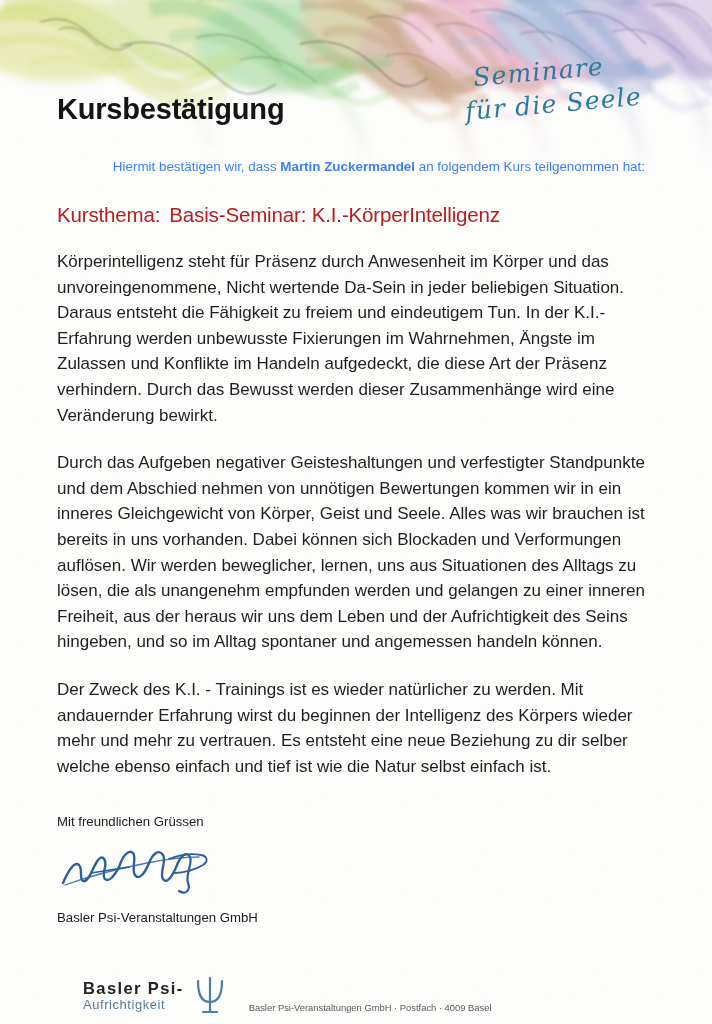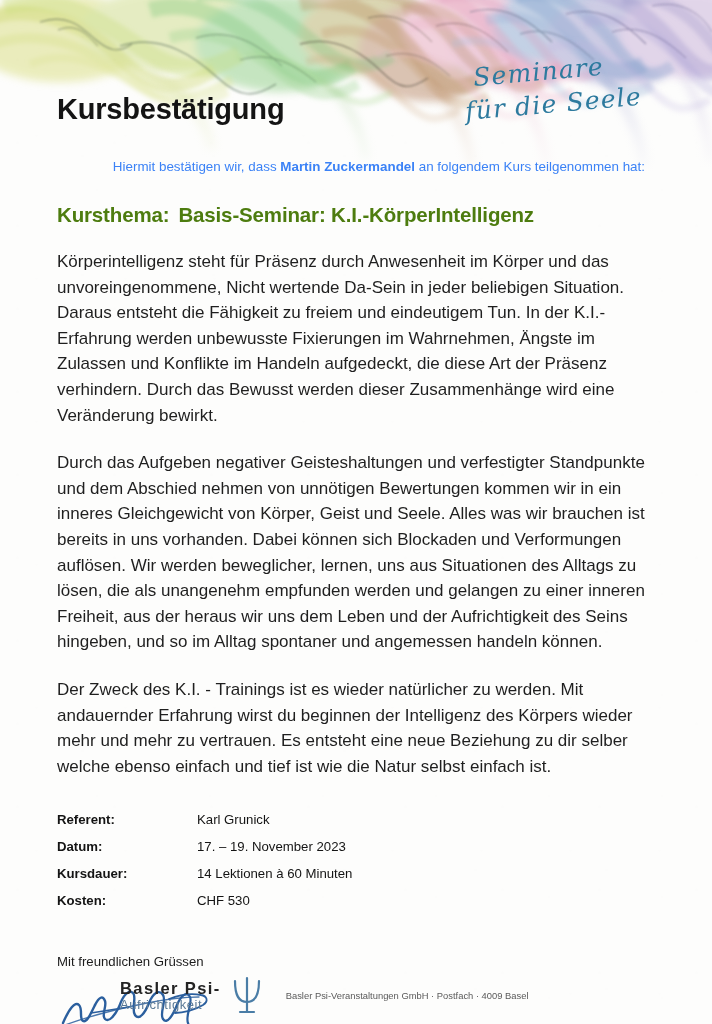--- a/index.html
+++ b/index.html
@@ -87,22 +87,22 @@
     line-height: 21px;
     color: #3b82f6;
     max-width: 588px;
     text-align: right;
   }
   .intro b { font-weight: 700; }
 
   .course-title {
     margin: 26px 0 0 0;
     font-size: 20.5px;
-    font-weight: 700;
-    color: #4d7c0f;
+    font-weight: 400;
+    color: #b91c1c;
     letter-spacing: -.15px;
   }
   .course-title .label { margin-right: 9px; }
 
   .body-para {
     margin: 22px 0 0 0;
     font-size: 17px;
     line-height: 25.6px;
     color: #1f1f1f;
     max-width: 592px;
@@ -147,22 +147,22 @@
     color: #1c1c1c;
   }
 
   
   .footer {
     position: absolute;
     left: 0; bottom: 8px;
     width: 660px;
     z-index: 5;
     display: flex;
-    align-items: center;
-    padding-left: 120px;
+    align-items: flex-end;
+    padding-left: 83px;
   }
   .brand {
     display: flex;
     align-items: center;
     flex: 0 0 auto;
   }
   .brand-words {
     text-align: left;
     line-height: 1.1;
   }
@@ -312,40 +312,20 @@
     </p>
 
     <h2 class="course-title">
       <span class="label">Kursthema:</span><span>Basis-Seminar: K.I.-KörperIntelligenz</span>
     </h2>
 
     <p class="body-para">Körperintelligenz steht für Präsenz durch Anwesenheit im Körper und das unvoreingenommene, Nicht wertende Da-Sein in jeder beliebigen Situation. Daraus entsteht die Fähigkeit zu freiem und eindeutigem Tun. In der K.I.-Erfahrung werden unbewusste Fixierungen im Wahrnehmen, Ängste im Zulassen und Konflikte im Handeln aufgedeckt, die diese Art der Präsenz verhindern. Durch das Bewusst werden dieser Zusammenhänge wird eine Veränderung bewirkt.</p>
     <p class="body-para">Durch das Aufgeben negativer Geisteshaltungen und verfestigter Standpunkte und dem Abschied nehmen von unnötigen Bewertungen kommen wir in ein inneres Gleichgewicht von Körper, Geist und Seele. Alles was wir brauchen ist bereits in uns vorhanden. Dabei können sich Blockaden und Verformungen auflösen. Wir werden beweglicher, lernen, uns aus Situationen des Alltags zu lösen, die als unangenehm empfunden werden und gelangen zu einer inneren Freiheit, aus der heraus wir uns dem Leben und der Aufrichtigkeit des Seins hingeben, und so im Alltag spontaner und angemessen handeln können.</p>
     <p class="body-para">Der Zweck des K.I. - Trainings ist es wieder natürlicher zu werden. Mit andauernder Erfahrung wirst du beginnen der Intelligenz des Körpers wieder mehr und mehr zu vertrauen. Es entsteht eine neue Beziehung zu dir selber welche ebenso einfach und tief ist wie die Natur selbst einfach ist.</p>
 
-    <table class="details">
-      <tbody>
-        <tr>
-          <td class="key">Referent:</td>
-          <td class="val">Karl Grunick</td>
-        </tr>
-        <tr>
-          <td class="key">Datum:</td>
-          <td class="val">17. – 19. November 2023</td>
-        </tr>
-        <tr>
-          <td class="key">Kursdauer:</td>
-          <td class="val">14 Lektionen à 60 Minuten</td>
-        </tr>
-        <tr>
-          <td class="key">Kosten:</td>
-          <td class="val">CHF 530</td>
-        </tr>
-      </tbody>
-    </table>
 
     <div class="closing">Mit freundlichen Grüssen</div>
 
     <div class="signature">
       <svg viewBox="0 0 160 54" xmlns="http://www.w3.org/2000/svg" aria-hidden="true">
         <g fill="none" stroke="#2b5f9e" stroke-linecap="round" stroke-linejoin="round">
           <path d="M6 40 C 12 26, 18 18, 22 22 C 26 26, 22 36, 26 38 C 30 40, 34 30, 38 22" stroke-width="2.4"></path>
           <path d="M38 22 C 42 14, 46 12, 48 18 C 50 24, 44 32, 48 36 C 52 40, 58 32, 62 24" stroke-width="2.4"></path>
           <path d="M34 30 C 46 28, 60 26, 72 24" stroke-width="1.6"></path>
           <path d="M62 24 C 66 12, 72 6, 76 10 C 80 14, 74 26, 78 32 C 82 38, 88 30, 92 20" stroke-width="2.4"></path>

